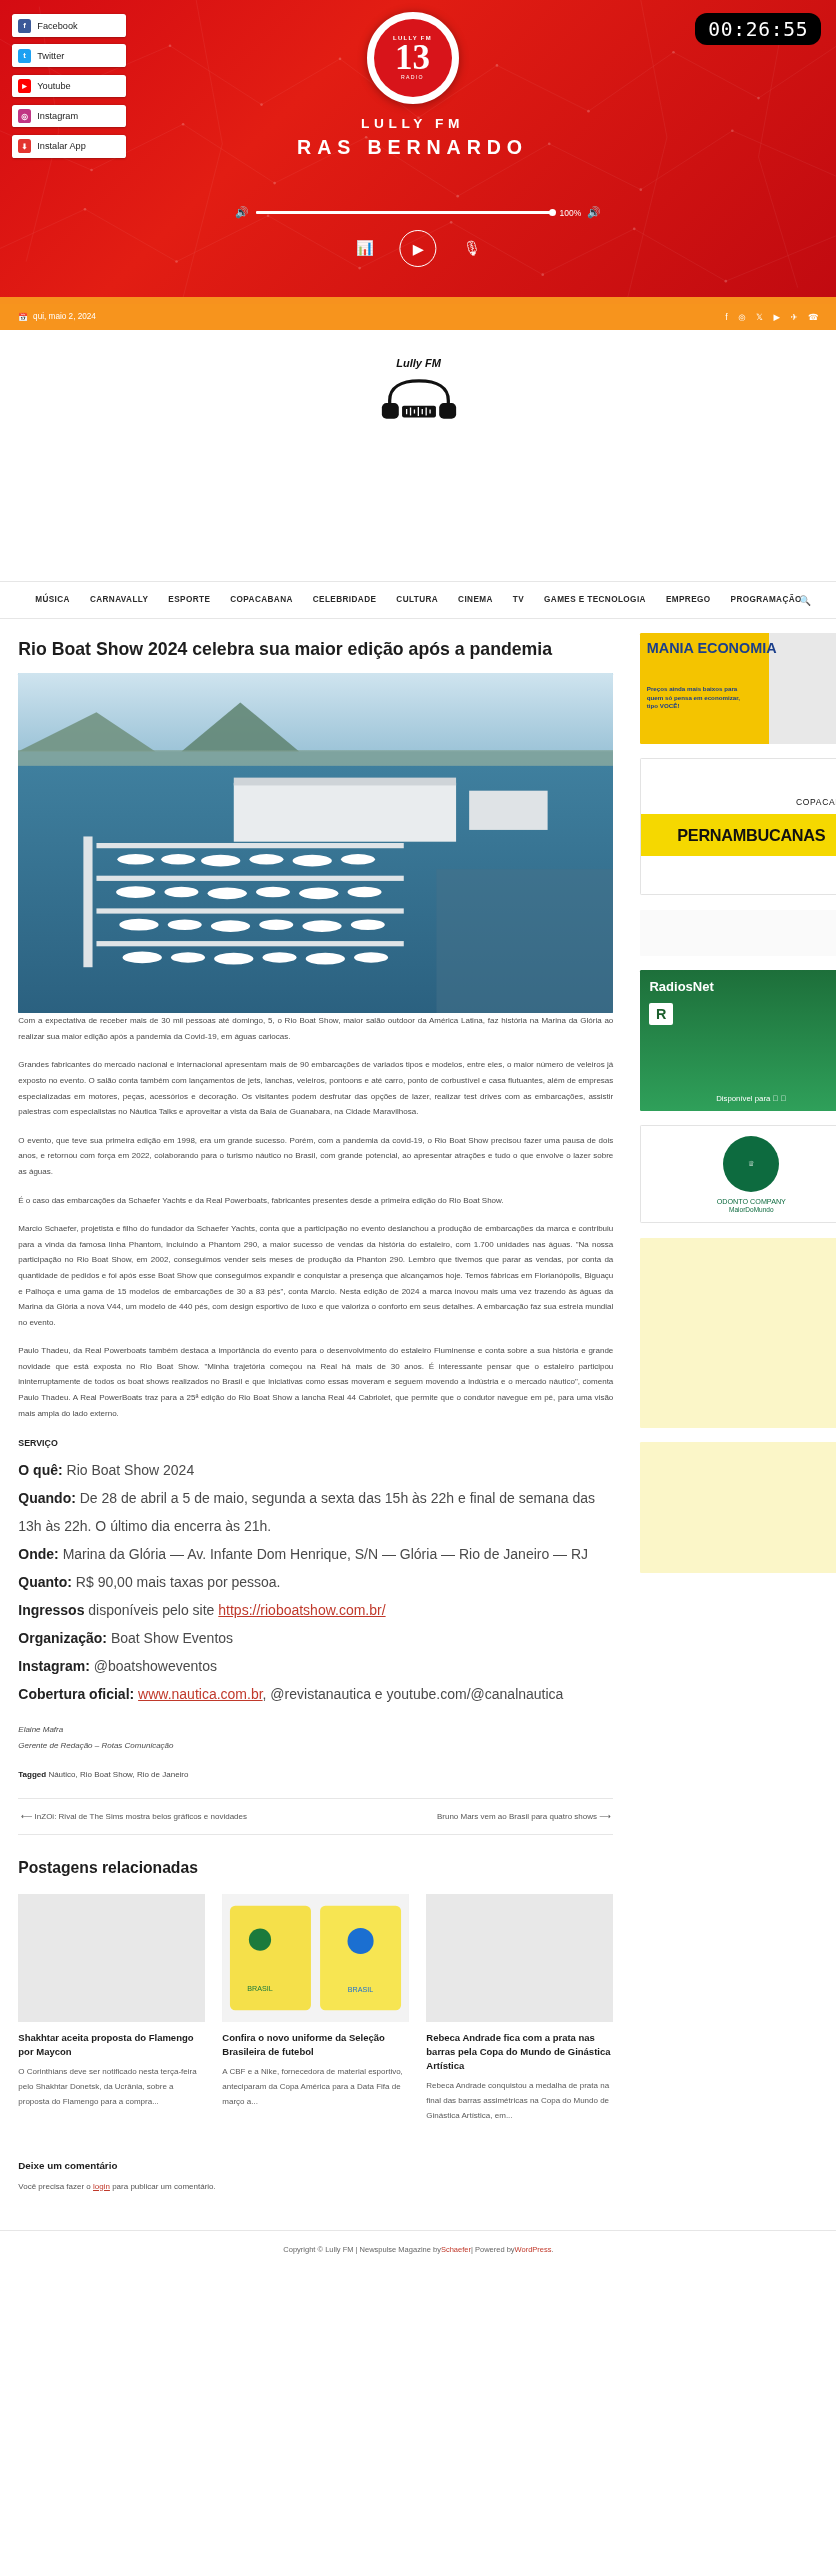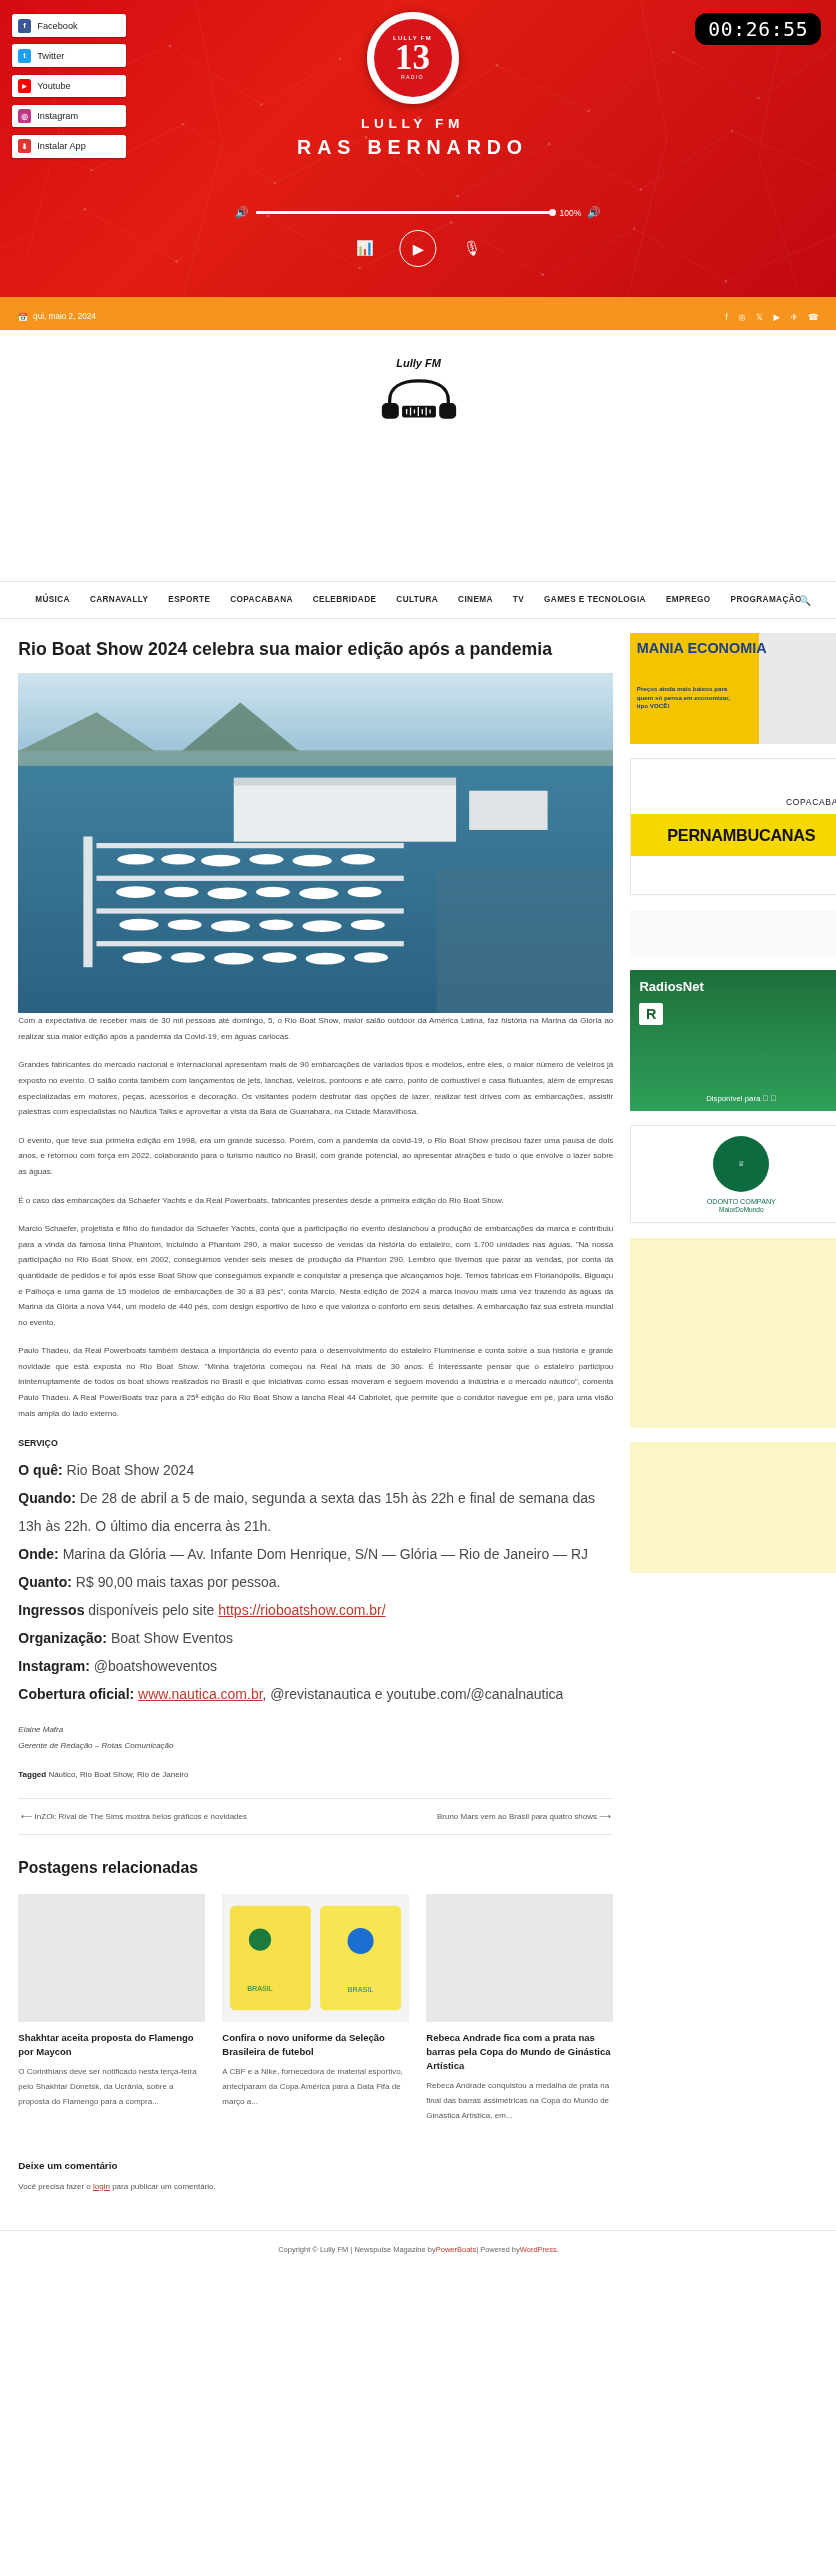--- a/index.html
+++ b/index.html
@@ -155,21 +155,21 @@
     font-size:8.2px; letter-spacing:0.4px; color:#2a2a2a; text-decoration:none; font-weight:bold;
   }
   .nav-search{
     position:absolute; right:25px; top:50%; transform:translateY(-50%);
     color:#777; font-size:9.8px;
   }
 
   
   .container{
     width:837px; margin:0 auto; padding:14.4px 18.3px 0 18.3px;
-    display:flex; gap:17px; align-items:flex-start;
+    display:flex; gap:27px; align-items:flex-start;
   }
   .main-col{ width:595px; }
   .side-col{ width:190px; }
 
   h1.post-title{
     font-size:17.7px; line-height:1.25; color:#1d1d1d; margin:5.2px 0 13px 0; font-weight:bold;
   }
   .hero-img{
     width:595px;height:340px;border-radius:1.3px; position:relative; overflow:hidden;
     background:linear-gradient(#8fc0d8,#4f86a8);
@@ -563,18 +563,18 @@
       <div style="font-size:6.5px;color:#0d6b3f;">MaiorDoMundo</div>
     </div>
 
     <div class="ad ad-6"></div>
     <div class="ad ad-7"></div>
   </div>
 </div>
 
 <div class="footer">
   <span>Copyright © Lully FM | Newspulse Magazine by </span>
-    <a href="#">PowerBoats</a>
+    <a href="#">Schaefer</a>
     <span> | Powered by </span>
     <a href="#">WordPress</a>
     <span>.</span>
 </div>
 
 
 </body></html>

